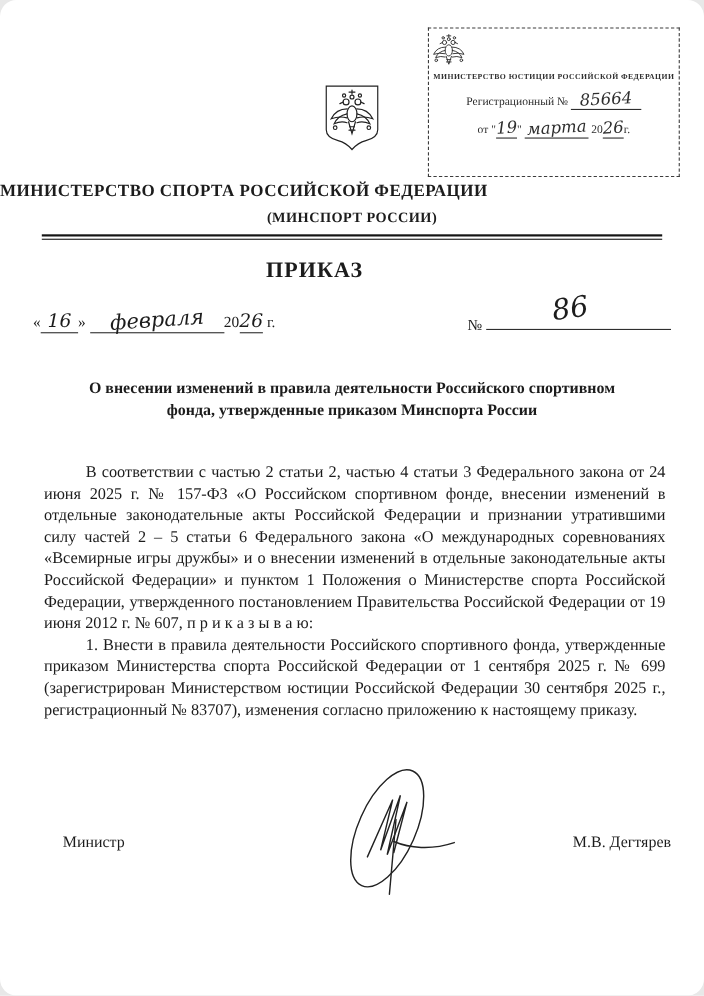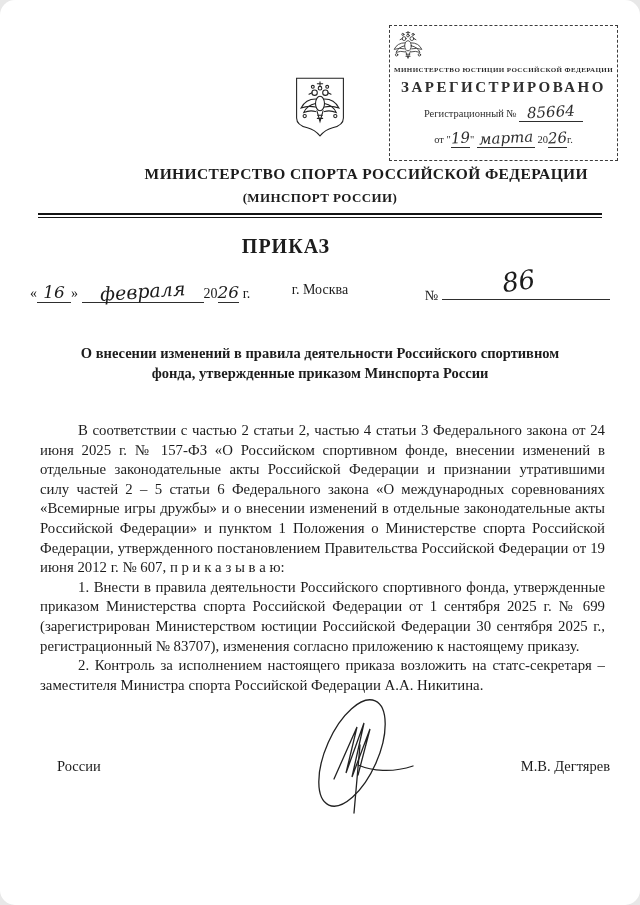--- a/index.html
+++ b/index.html
@@ -19,21 +19,21 @@
   .stamp-ministry { font-size:7px; font-weight:bold; letter-spacing:.4px; white-space:nowrap; }
   .stamp-registered { font-size:15px; font-weight:bold; letter-spacing:2.5px; margin-top:5px; white-space:nowrap; }
   .stamp-line { font-size:10.5px; margin-top:7px; white-space:nowrap; }
   .hand { font-style:italic; font-family:"DejaVu Serif", serif; }
   .stamp-line .hand { font-size:15px; display:inline-block; transform:rotate(-3deg); }
   .u { border-bottom:1px solid #2e2e2e; display:inline-block; text-align:center; }
   .stamp-reg-u { min-width:64px; }
   .stamp-month-u { min-width:58px; }
   
   .emblem { position:absolute; left:293px; top:76px; width:54px; height:64px; }
-  .ministry-name { position:absolute; left:0; top:165px; width:588px; text-align:right;
+  .ministry-name { position:absolute; left:0; top:165px; width:588px; text-align:left;
     font-weight:bold; font-size:15.5px; letter-spacing:.4px; }
   .ministry-short { position:absolute; left:0; top:190px; width:640px; text-align:center;
     font-weight:bold; font-size:13px; letter-spacing:.4px; }
   .rule { position:absolute; left:38px; top:213px; width:564px; height:5px;
     border-top:2.5px solid #141414; border-bottom:1px solid #141414; }
   .doc-type { position:absolute; left:0; top:235px; width:572px; text-align:center;
     font-weight:bold; font-size:20px; letter-spacing:1px; }
   
   .daterow { position:absolute; left:0; top:268px; width:640px; height:34px; font-size:14px; }
   .date-left { position:absolute; left:30px; top:12px; white-space:nowrap; }
@@ -80,21 +80,20 @@
         <path d="M35.2 23 Q48 23 53 34 Q44 31 36 33"></path>
         <path d="M24.5 28 Q14 30 10 39 Q18 36 24.5 38"></path>
         <path d="M35.5 28 Q46 30 50 39 Q42 36 35.5 38"></path>
         <path d="M26 37 L30 49 L34 37"></path>
           <path d="M27 42 h6 M26.5 45.5 h7"></path>
         <circle cx="11" cy="43" r="2"></circle>
           <circle cx="49" cy="43" r="2"></circle>
       </g>
     </svg>
     <div class="stamp-ministry">МИНИСТЕРСТВО ЮСТИЦИИ РОССИЙСКОЙ ФЕДЕРАЦИИ</div>
-    <div class="stamp-registered">ЗАРЕГИСТРИРОВАНО</div>
     <div class="stamp-line">
       <span>Регистрационный №</span>
       <span class="u stamp-reg-u"><span class="hand">85664</span></span>
     </div>
     <div class="stamp-line">
       <span>от</span>
       <span>"</span><span class="u"><span class="hand">19</span></span><span>"</span>
       <span class="u stamp-month-u"><span class="hand">марта</span></span>
       <span>20</span><span class="u"><span class="hand">26</span></span><span>г.</span>
     </div>
@@ -126,39 +125,37 @@
   <div class="ministry-short">(МИНСПОРТ РОССИИ)</div>
   <div class="rule"></div>
 
   <div class="doc-type">ПРИКАЗ</div>
 
   <div class="daterow">
     <div class="date-left">
       <span>«</span><span class="u day-u"><span class="hand">16</span></span><span>»</span>
       <span class="u month-u"><span class="hand month-hand">февраля</span></span><span>20</span><span class="u yr-u"><span class="hand">26</span></span> <span>г.</span>
     </div>
-    <div class="city">г. Москва</div>
     <div class="num-group">
       <span>№</span>
       <span class="u num-u"><span class="hand num-hand">86</span></span>
     </div>
   </div>
 
   <div class="title">
     <div>О внесении изменений в правила деятельности Российского спортивном</div>
     <div>фонда, утвержденные приказом Минспорта России</div>
   </div>
 
   <div class="body">
     <p>В соответствии с частью 2 статьи 2, частью 4 статьи 3 Федерального закона от 24 июня 2025 г. № 157-ФЗ «О Российском спортивном фонде, внесении изменений в отдельные законодательные акты Российской Федерации и признании утратившими силу частей 2 – 5 статьи 6 Федерального закона «О международных соревнованиях «Всемирные игры дружбы» и о внесении изменений в отдельные законодательные акты Российской Федерации» и пунктом 1 Положения о Министерстве спорта Российской Федерации, утвержденного постановлением Правительства Российской Федерации от 19 июня 2012 г. № 607, п р и к а з ы в а ю:</p>
     <p>1. Внести в правила деятельности Российского спортивного фонда, утвержденные приказом Министерства спорта Российской Федерации от 1 сентября 2025 г. № 699 (зарегистрирован Министерством юстиции Российской Федерации 30 сентября 2025 г., регистрационный № 83707), изменения согласно приложению к настоящему приказу.</p>
-    <p>2. Контроль за исполнением настоящего приказа возложить на статс-секретаря – заместителя Министра спорта Российской Федерации А.А. Никитина.</p>
   </div>
 
-  <div class="sig-pos">России</div>
+  <div class="sig-pos">Министр</div>
   <svg class="sig-svg" viewBox="0 0 115 128">
     <g fill="none" stroke="#222222" stroke-width="1.3" stroke-linecap="round">
       <ellipse cx="52" cy="60" rx="26" ry="57" transform="rotate(24 52 60)"></ellipse>
       <path d="M34 86 L57 34 L46 80 L64 30 L52 84 L70 36 L58 82"></path>
       <path d="M60 52 L54 120"></path>
       <path d="M58 72 C 72 78, 92 80, 113 73"></path>
     </g>
   </svg>
   <div class="sig-name">М.В. Дегтярев</div>
 

